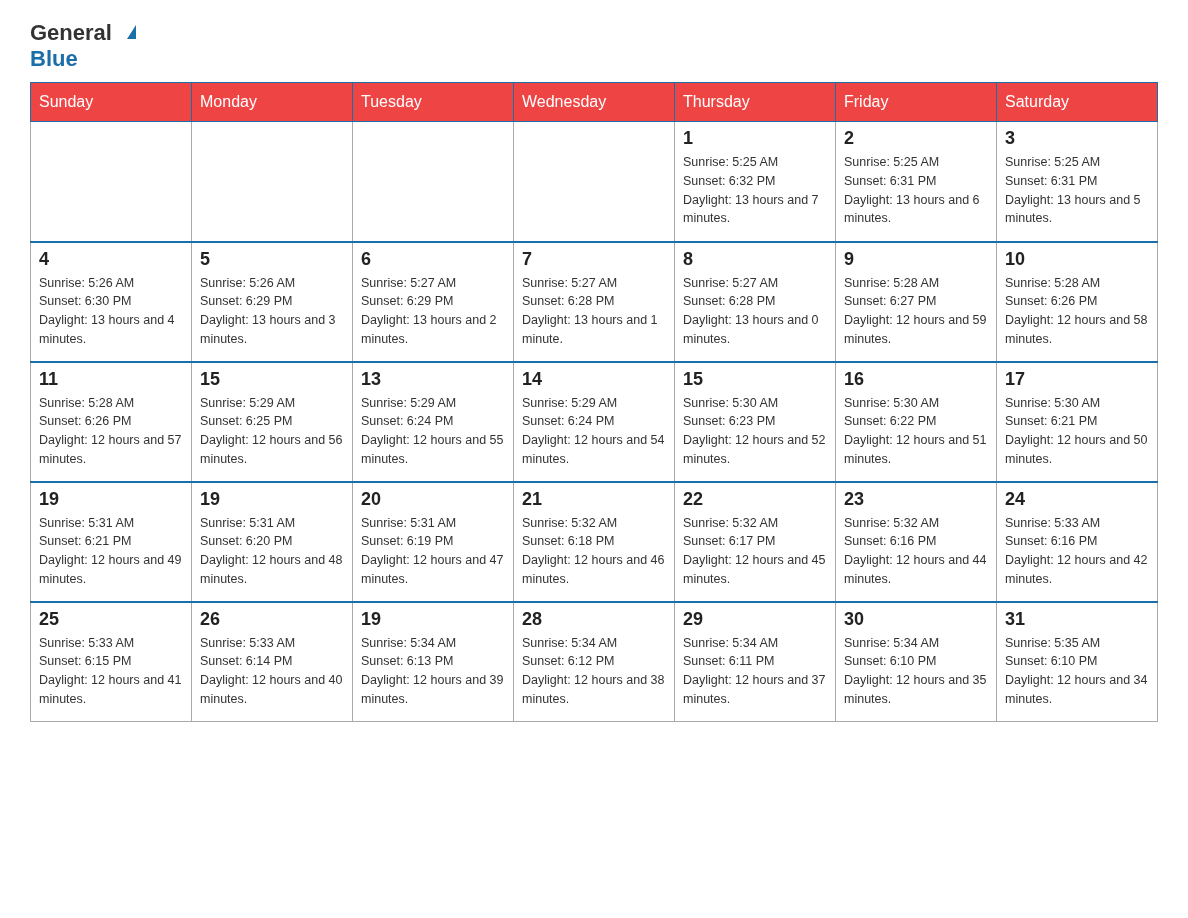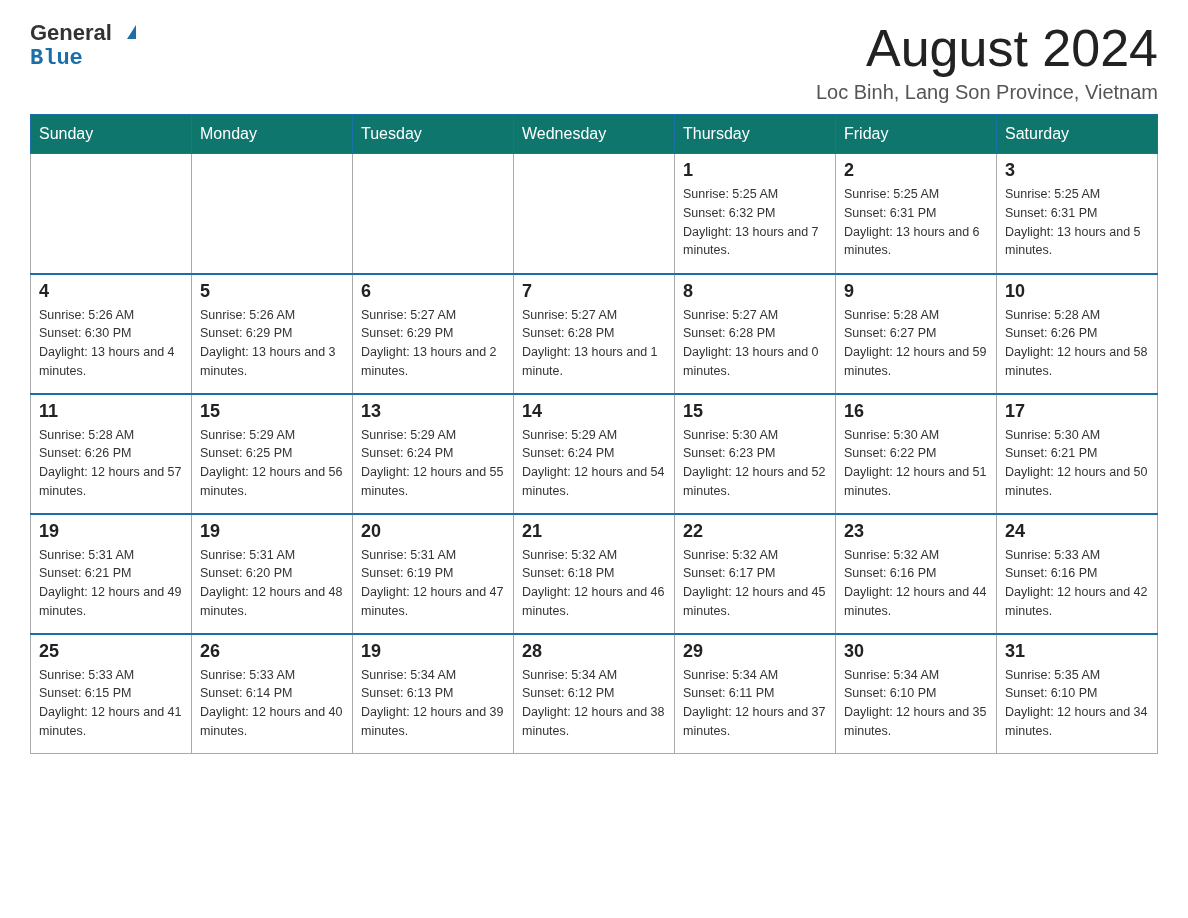--- a/index.html
+++ b/index.html
@@ -23,21 +23,20 @@
     }
     .logo-general {
       font-size: 22px;
       font-weight: bold;
       color: #333;
     }
     .logo-blue {
       font-size: 22px;
       font-weight: bold;
       color: #1a6fa8;
-      font-family: Liberation Mono, monospace;
     }
     .logo-line {
       display: flex;
       align-items: center;
       gap: 12px;
     }
     .title-section {
       text-align: right;
     }
     .month-year {
@@ -50,21 +49,21 @@
       font-size: 20px;
       color: #555;
       margin-top: 4px;
     }
     .calendar {
       width: 100%;
       border-collapse: collapse;
       margin-top: 10px;
     }
     .calendar th {
-      background-color: #0f766e;
+      background-color: #ef4444;
       color: #fff;
       font-size: 16px;
       font-weight: normal;
       padding: 10px 8px;
       text-align: left;
       border: 1px solid #1a6fa8;
     }
     .calendar td {
       border: 1px solid #aaa;
       vertical-align: top;
@@ -96,24 +95,20 @@
 </head>
 <body>
 
 <div class="header">
   <div class="logo">
     <div class="logo-line">
       <span class="logo-general">General</span>
       <span style="display:inline-block; width:0; height:0; border-left:9px solid transparent; border-right:0px solid transparent; border-bottom:14px solid #1a6fa8; margin-left:3px; margin-bottom:2px;"></span>
     </div>
     <span class="logo-blue">Blue</span>
-  </div>
-  <div class="title-section">
-    <div class="month-year">August 2024</div>
-    <div class="location">Loc Binh, Lang Son Province, Vietnam</div>
   </div>
 </div>
 
 <table class="calendar">
   <thead>
     <tr>
     <th>Sunday</th>
         <th>Monday</th>
         <th>Tuesday</th>
         <th>Wednesday</th>

